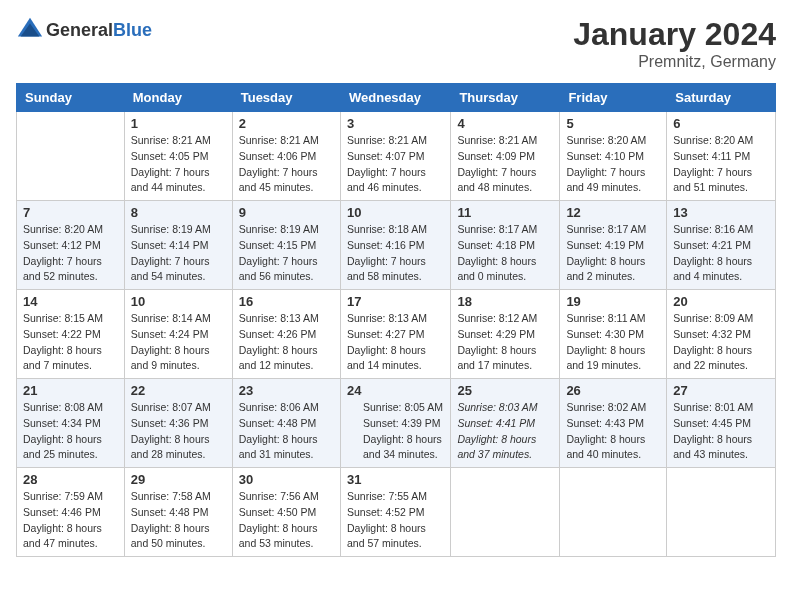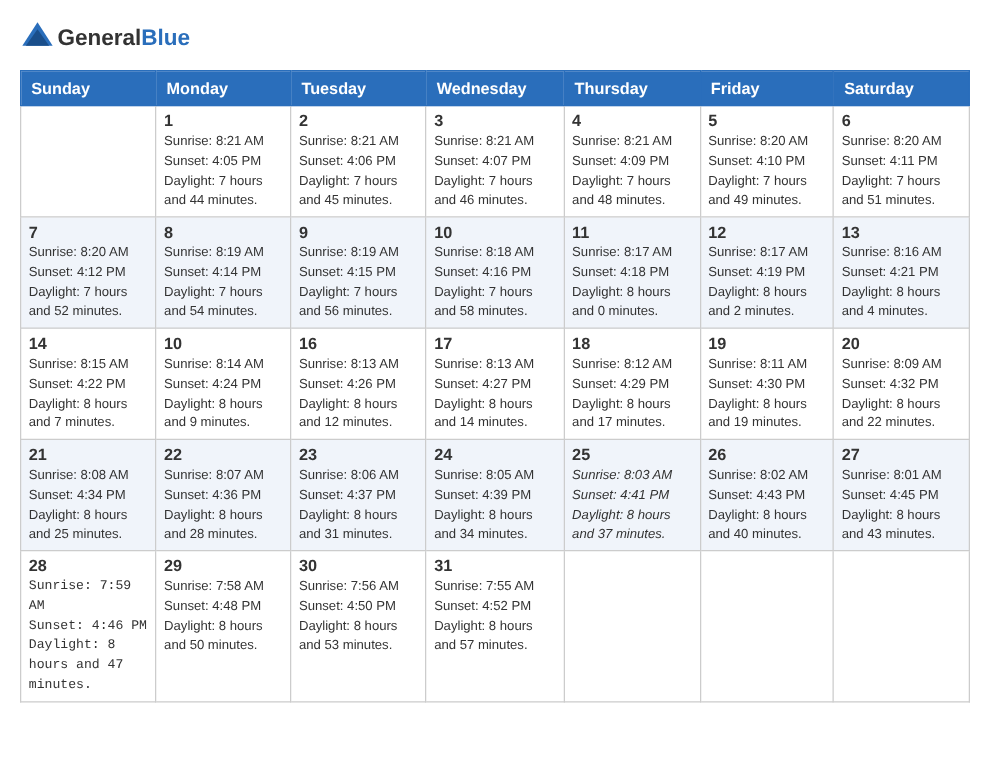--- a/index.html
+++ b/index.html
@@ -87,20 +87,22 @@
   <div class="logo">
     <svg class="logo-icon" viewBox="0 0 30 30" xmlns="http://www.w3.org/2000/svg">
       <polygon points="15,2 28,22 2,22" fill="#2a6ebb"></polygon>
       <polygon points="15,8 25,22 5,22" fill="#1a4e8a"></polygon>
     </svg>
     <div>
       <span style="font-size:18px;font-weight:bold;color:#333;">General</span><span style="font-size:18px;font-weight:bold;color:#2a6ebb;">Blue</span>
     </div>
   </div>
   <div class="title-section">
+    <div class="month-title">January 2024</div>
+    <div class="location-title">Premnitz, Germany</div>
   </div>
 </div>
 
 <table>
   <thead>
     <tr>
     <th>Sunday</th>
         <th>Monday</th>
         <th>Tuesday</th>
         <th>Wednesday</th>
@@ -246,26 +248,26 @@
         </td>
         <td>
           <span class="day-number">22</span>
           <div class="day-info" style="white-space: pre-line;">Sunrise: 8:07 AM
 Sunset: 4:36 PM
 Daylight: 8 hours and 28 minutes.</div>
         </td>
         <td>
           <span class="day-number">23</span>
           <div class="day-info" style="white-space: pre-line;">Sunrise: 8:06 AM
-Sunset: 4:37 PM
+Sunset: 4:48 PM
 Daylight: 8 hours and 31 minutes.</div>
         </td>
         <td>
           <span class="day-number">24</span>
-          <div class="day-info" style="white-space: pre-line;">Sunrise: 8:05 AM
+          <div class="day-info" style="white-space: pre-line; margin-left: 16px;">Sunrise: 8:05 AM
 Sunset: 4:39 PM
 Daylight: 8 hours and 34 minutes.</div>
         </td>
         <td>
           <span class="day-number">25</span>
           <div class="day-info" style="white-space: pre-line; font-style: italic;">Sunrise: 8:03 AM
 Sunset: 4:41 PM
 Daylight: 8 hours and 37 minutes.</div>
         </td>
         <td>
@@ -277,21 +279,21 @@
         <td>
           <span class="day-number">27</span>
           <div class="day-info" style="white-space: pre-line;">Sunrise: 8:01 AM
 Sunset: 4:45 PM
 Daylight: 8 hours and 43 minutes.</div>
         </td>
       </tr>
       <tr>
         <td>
           <span class="day-number">28</span>
-          <div class="day-info" style="white-space: pre-line; font-family: Liberation Mono, monospace;">Sunrise: 7:59 AM
+          <div class="day-info" style="white-space: pre-line;">Sunrise: 7:59 AM
 Sunset: 4:46 PM
 Daylight: 8 hours and 47 minutes.</div>
         </td>
         <td>
           <span class="day-number">29</span>
           <div class="day-info" style="white-space: pre-line;">Sunrise: 7:58 AM
 Sunset: 4:48 PM
 Daylight: 8 hours and 50 minutes.</div>
         </td>
         <td>

